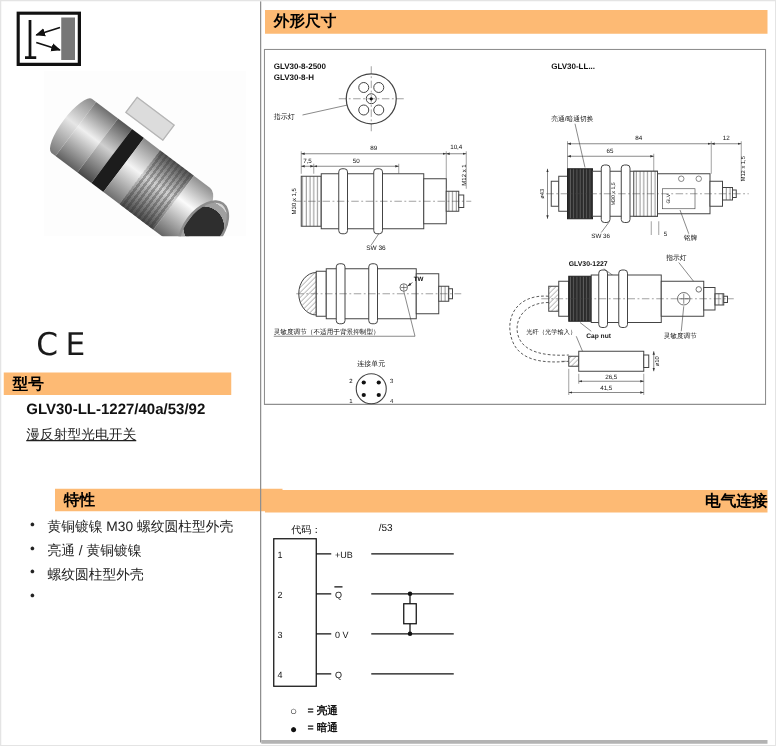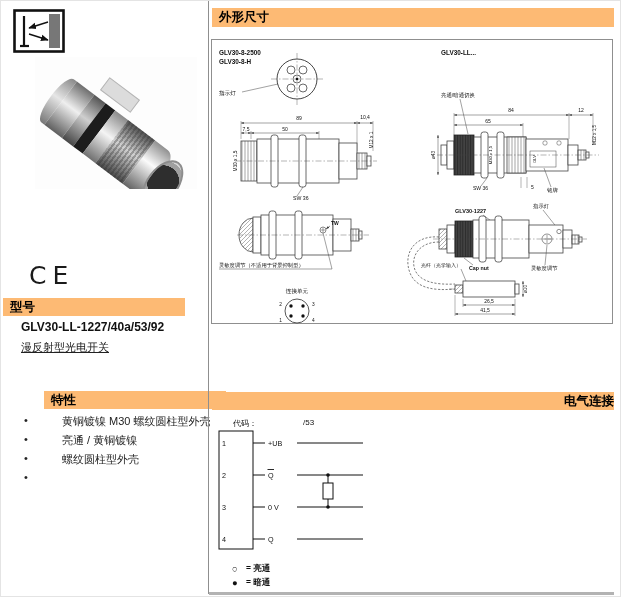--- a/index.html
+++ b/index.html
@@ -6,21 +6,21 @@
   .page{position:relative;width:621px;height:597px;background:#fff;
         font-family:"Liberation Sans","DejaVu Sans",sans-serif;color:#111;
         overflow:hidden;border:1px solid #e4e4e4;box-sizing:border-box;}
   .abs{position:absolute;}
   .hdr{position:absolute;background:#fdba74;font-weight:bold;font-size:12.5px;
        line-height:18px;padding-left:7px;box-sizing:border-box;height:18px;color:#000;}
   .model-number{position:absolute;font-weight:bold;font-size:12px;}
   .desc{position:absolute;font-size:11px;color:#222;}
   .feat{position:absolute;font-size:11px;color:#222;}
   .feat .dot{position:absolute;left:4px;top:0;}
-  .feat .txt{position:absolute;left:18px;top:0;white-space:nowrap;margin-left:24px;}
+  .feat .txt{position:absolute;left:18px;top:0;white-space:nowrap;}
   .ce{position:absolute;font-size:25px;letter-spacing:6px;color:#1a1a1a;
       font-family:"DejaVu Sans",sans-serif;}
   .vdiv{position:absolute;width:1px;background:#8f8f8f;}
   .hbar{position:absolute;background:#b3b3b3;}
   svg text{font-family:"Liberation Sans","DejaVu Sans",sans-serif;fill:#111;}
   
   .photo{position:absolute;left:34px;top:56px;width:162px;height:132px;background:#fdfdfd;overflow:hidden;}
   .cyl{position:absolute;left:10px;top:30px;width:150px;height:54px;display:flex;
        transform:rotate(37deg);transform-origin:30px 27px;}
   .cyl div{height:100%;}

